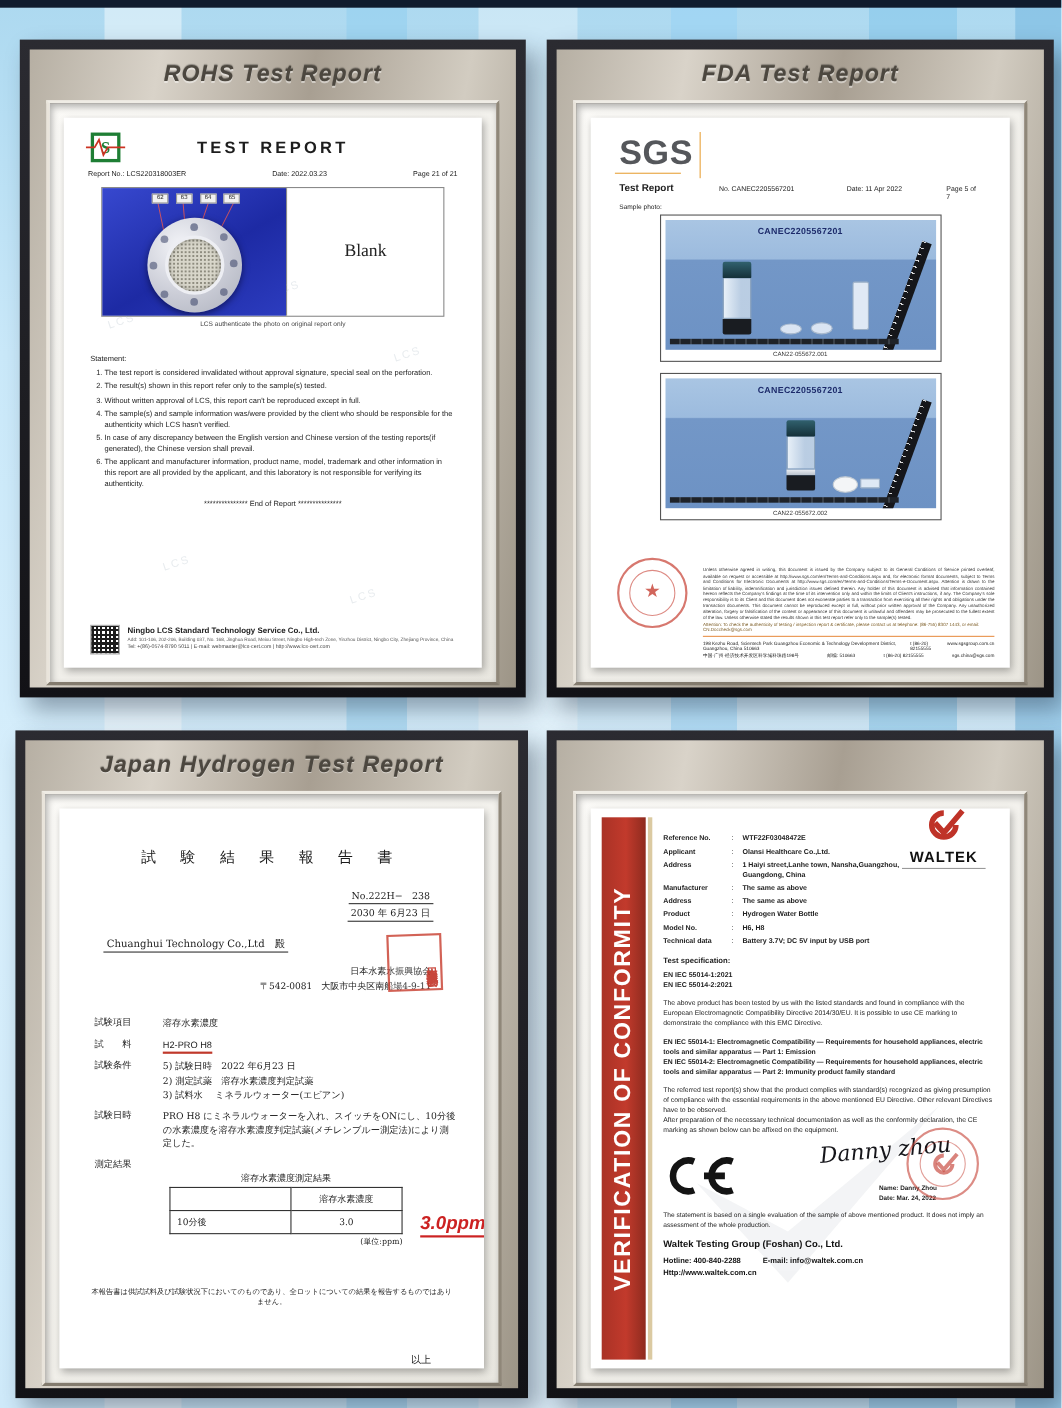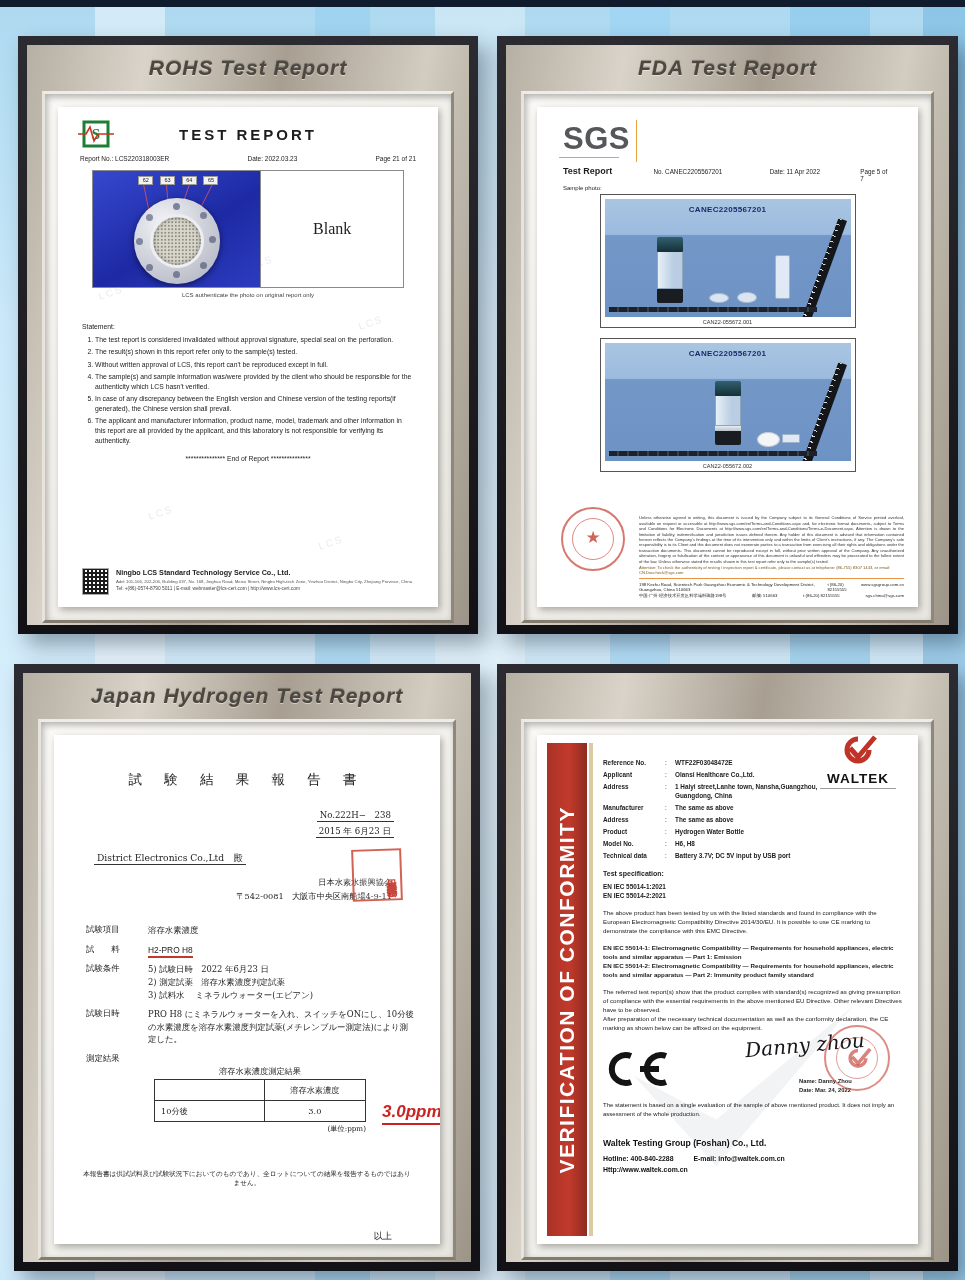--- a/index.html
+++ b/index.html
@@ -140,21 +140,21 @@
   .para-bold { font-weight:bold; }
   .ce-sign-row { position:relative; margin-top:12px; height:48px; }
   .ce-mark { position:absolute; left:0; bottom:4px; }
   .signature { position:absolute; left:142px; top:-12px; font-family:"DejaVu Serif",serif; font-style:italic; font-size:20px;
                transform:rotate(-5deg); color:#15151a; white-space:nowrap; }
   .sig-info { position:absolute; left:196px; bottom:-2px; font-size:5.8px; font-weight:bold; line-height:1.6; }
   .ce-stamp { position:absolute; right:14px; top:-20px; width:66px; height:66px; border-radius:50%; border:2px solid rgba(195,60,48,.65); opacity:.9; }
   .ce-stamp::before { content:""; position:absolute; inset:10px; border-radius:50%; border:1px solid rgba(195,60,48,.55); }
   .ce-stamp svg { position:absolute; left:17px; top:19px; }
   .ce-small { font-size:6px; line-height:1.45; margin-top:8px; color:#222; }
-  .ce-company { font-weight:bold; font-size:8.6px; margin-top:19px; color:#111; }
+  .ce-company { font-weight:bold; font-size:8.6px; margin-top:7px; color:#111; }
   .ce-contact { font-weight:bold; font-size:6.9px; margin-top:5px; line-height:1.6; color:#111; }
   .ce-contact .gap { display:inline-block; width:18px; }
   .watermark-check { position:absolute; left:70px; top:250px; opacity:.09; pointer-events:none; }
 </style>
 </head>
 <body>
 
 <div class="top-strip"></div>
 <div class="bg-streak" style="left:95px;width:70px;background:rgba(255,255,255,.45);"></div>
 <div class="bg-streak" style="left:315px;width:55px;background:rgba(140,205,240,.45);"></div>
@@ -312,24 +312,24 @@
 
 <div class="frame" style="left:14px;top:664px;width:466px;height:607px;">
   <div class="metal">
     <div class="frame-title">Japan Hydrogen Test Report</div>
     <div class="bevel">
       <div class="mat">
         <div class="doc jp-doc">
           <div class="jp-title">試 験 結 果 報 告 書</div>
           <div class="jp-no-block">
             <div><span class="u">No.222H−　238</span></div>
-            <div><span class="u">2015 年 6月23 日</span></div>
+            <div><span class="u">2030 年 6月23 日</span></div>
           </div>
           <div class="jp-recipient">
-            <span class="u">District Electronics Co.,Ltd　殿</span>
+            <span class="u">Chuanghui Technology Co.,Ltd　殿</span>
           </div>
           <div class="jp-org-block">
             <div class="jp-stamp">日本水素水振興協会</div>
             <div>日本水素水振興協会</div>
             <div>〒542-0081　大阪市中央区南船場4-9-11</div>
           </div>
 
           <div class="jp-fields">
             <div class="jp-row">
               <div class="jp-lbl">試験項目</div>

